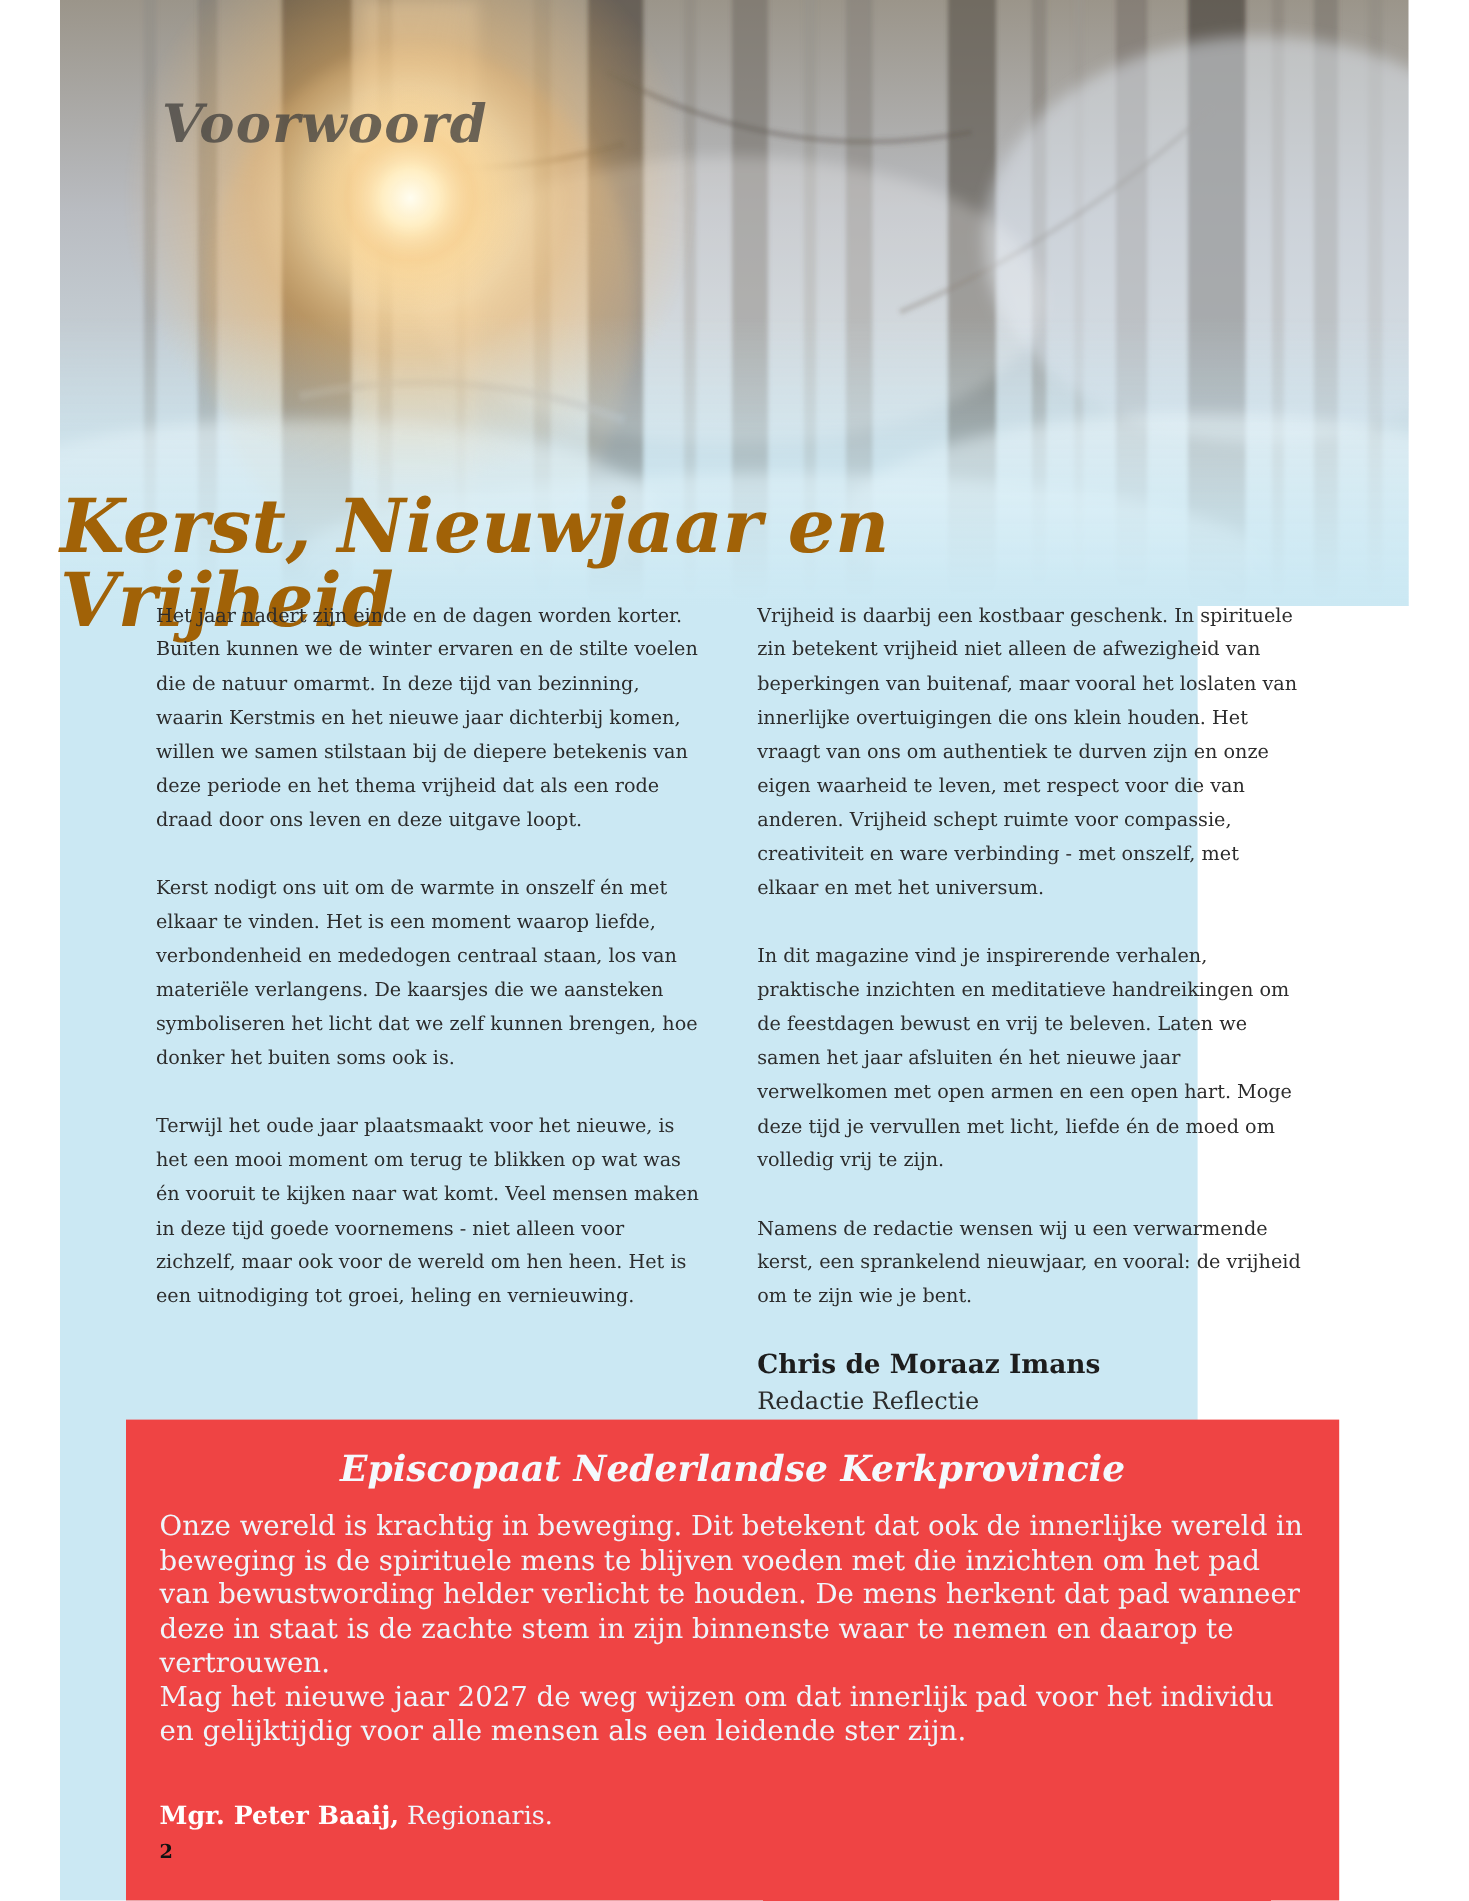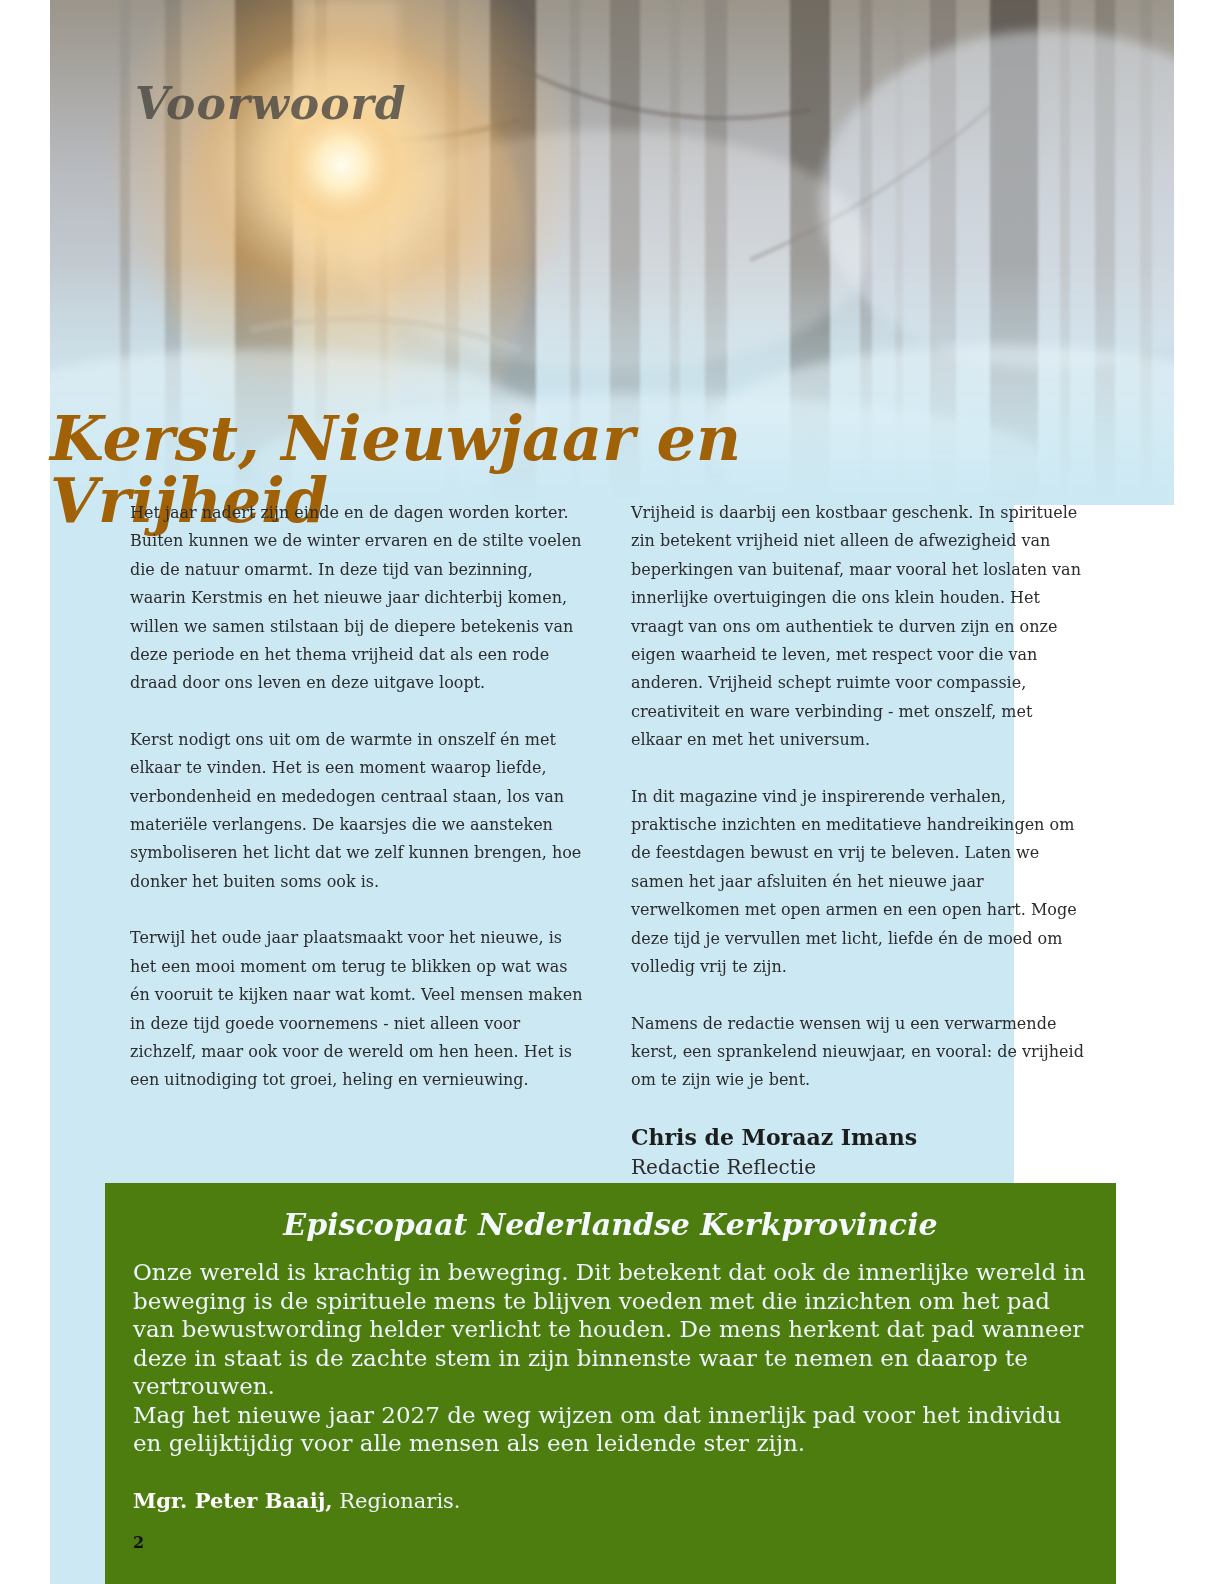--- a/index.html
+++ b/index.html
@@ -1,43 +1,43 @@
 <!DOCTYPE html>
 <html lang="nl"><head>
 <meta charset="utf-8">
 <style>
   html,body{margin:0;padding:0;background:#ffffff;}
   .page{position:relative;width:1224px;height:1584px;background:#ffffff;overflow:hidden;
         font-family:"DejaVu Serif","Liberation Serif",serif;}
-  .content{position:absolute;left:50px;top:0;width:948px;height:1584px;background:#cbe8f3;padding-left:16px;}
+  .content{position:absolute;left:50px;top:0;width:948px;height:1584px;background:#cbe8f3;}
 
   
   .hero{position:absolute;left:0;top:0;width:1124px;height:505px;overflow:hidden;}
   .hero svg{position:absolute;left:0;top:0;width:100%;height:100%;display:block;}
   .hero-fade{position:absolute;left:0;top:0;width:100%;height:100%;
      background:linear-gradient(180deg,rgba(203,232,243,0) 52%,rgba(203,232,243,.55) 78%,rgba(203,232,243,.95) 96%,#cbe8f3 100%);}
   .voorwoord{position:absolute;left:85px;top:78px;font-size:44px;font-style:italic;font-weight:700;
      color:rgba(72,70,66,.8);letter-spacing:1px;}
   .main-title{position:absolute;left:0;top:408px;width:100%;margin:0;
      font-size:62px;line-height:1;font-style:italic;font-weight:700;color:#a16207;}
 
   
   .columns{position:absolute;left:0;top:499px;width:1124px;padding:0 88px 0 80px;box-sizing:border-box;
      display:flex;gap:46px;}
   .col{flex:1 1 0;min-width:0;}
   .col p{margin:0 0 28px 0;font-size:16px;line-height:28.4px;color:#2c2c2c;text-align:left;}
   .sig-name{font-weight:700;font-size:22px !important;color:#1d1d1d !important;margin:0 !important;}
   .sig-role{font-size:20px !important;margin:2px 0 0 0 !important;color:#2c2c2c;}
 
   
-  .episcopaat{position:absolute;left:55px;top:1183px;width:1011px;height:401px;background:#4d7c0f;box-sizing:border-box;}
+  .episcopaat{position:absolute;left:55px;top:1183px;width:1011px;height:401px;background:#ef4444;box-sizing:border-box;}
   .episcopaat h2{margin:24px 0 16px 0;text-align:center;font-size:30px;font-style:italic;font-weight:700;color:#f4f9fd;}
   .episcopaat .box-text{padding:0 28px;}
   .episcopaat .box-text p{margin:0;font-size:23px;line-height:28.5px;color:#eef5fb;}
-  .box-sig{padding:0 28px;margin-top:30px;font-size:21px;color:#eef5fb;}
+  .box-sig{padding:0 28px;margin-top:42px;font-size:21px;color:#eef5fb;}
   .box-sig .bold{font-weight:700;color:#ffffff;}
   .pagenum{position:absolute;left:28px;top:350px;font-size:16px;font-weight:700;color:#111111;}
 </style>
 </head>
 <body>
 
 <div class="page">
   <div class="content">
 
     <div class="hero">

